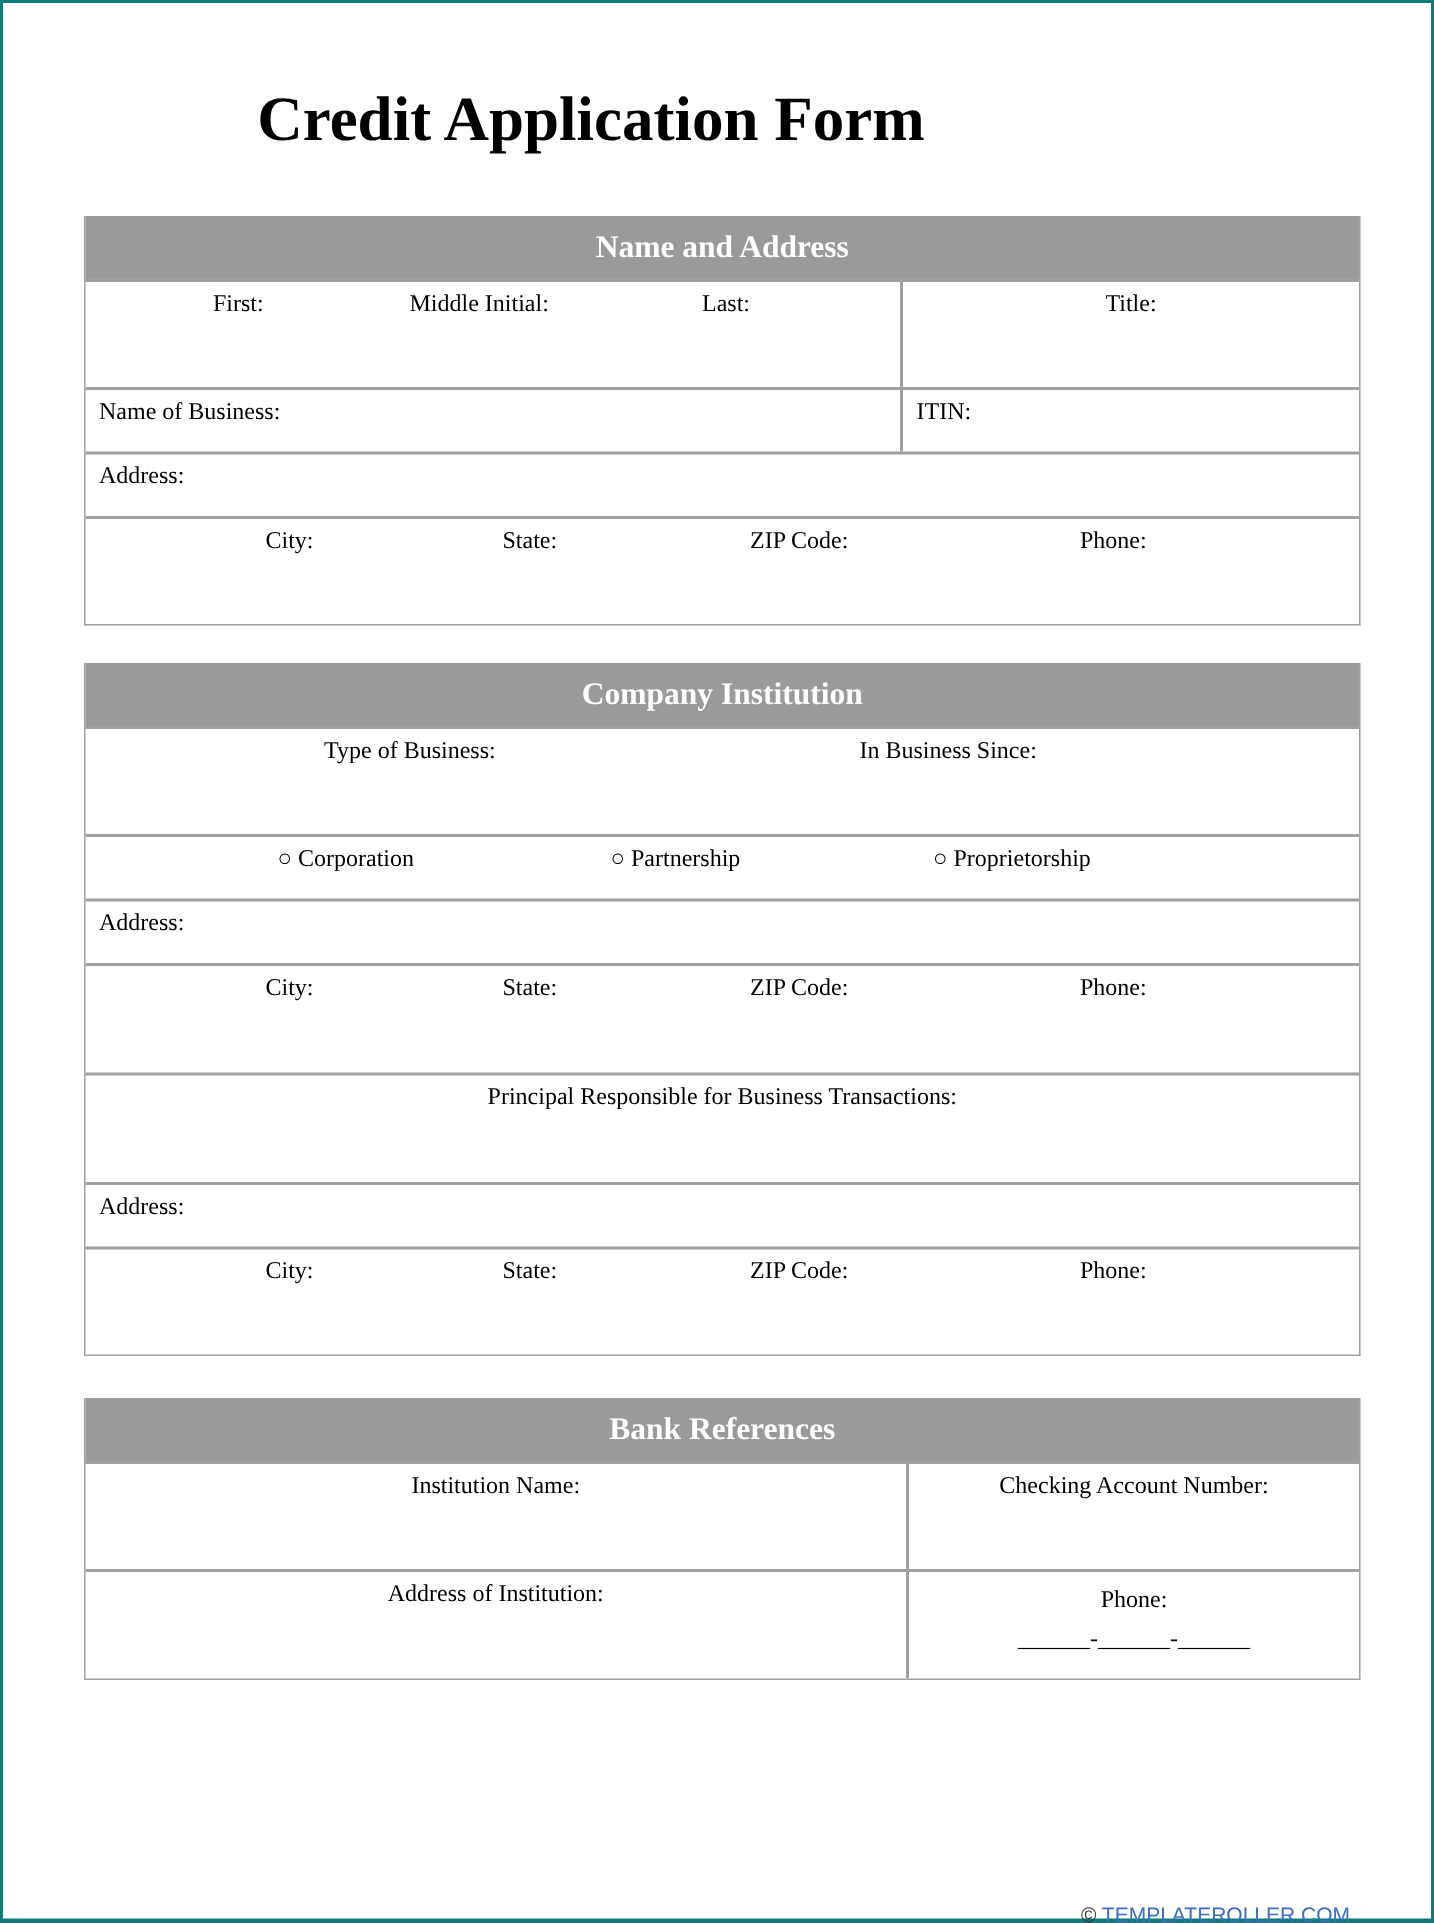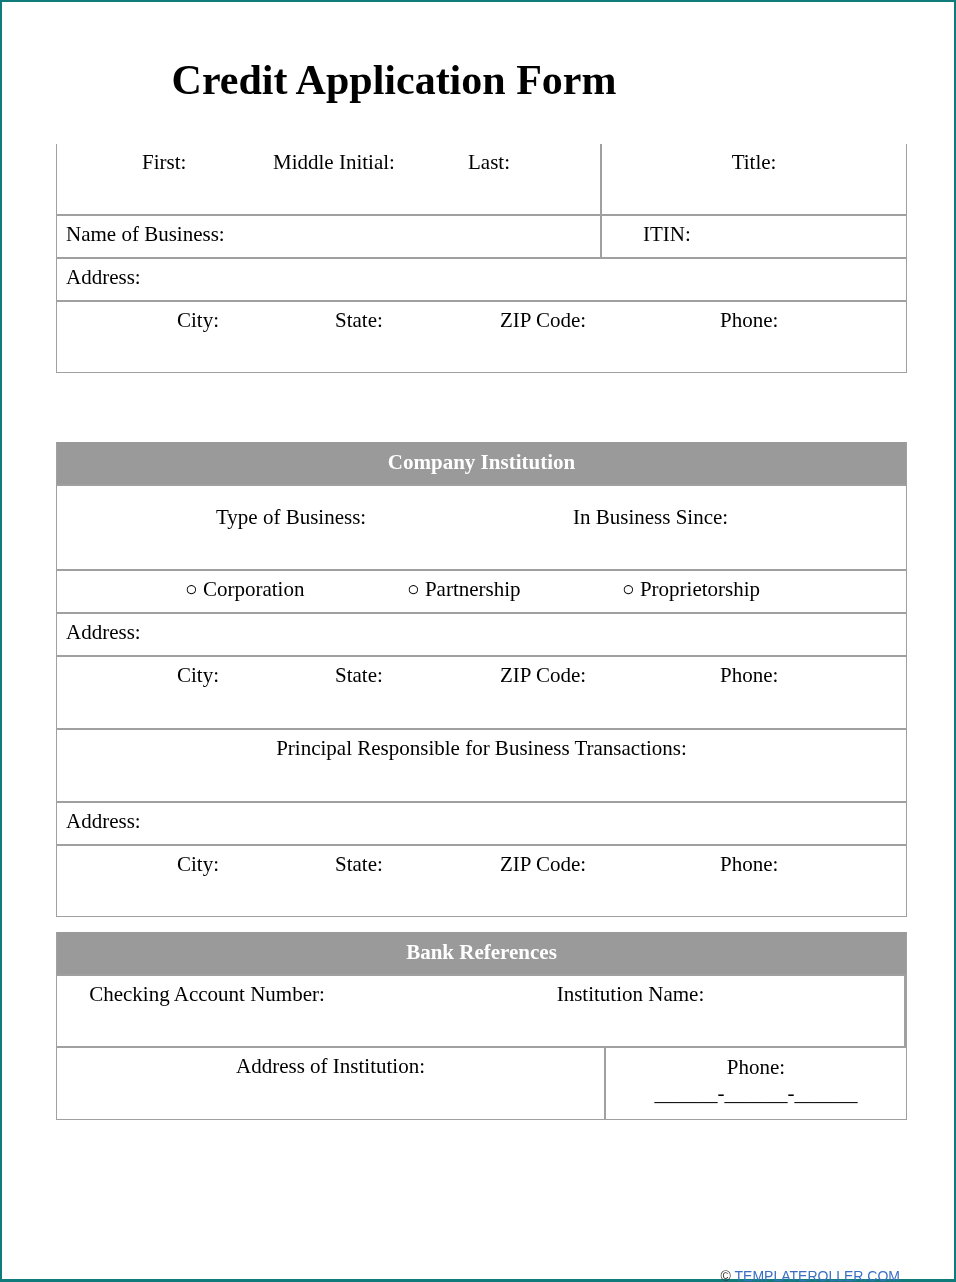--- a/index.html
+++ b/index.html
@@ -1,66 +1,67 @@
 <!DOCTYPE html>
 <html><head>
 <meta charset="utf-8">
 <style>
   html, body { margin:0; padding:0; }
   body { width:956px; height:1282px; position:relative; background:#fff; font-family:"Liberation Serif", serif; color:#000; overflow:hidden; }
   .frame { position:absolute; left:0; top:0; width:956px; height:1282px; box-sizing:border-box; border:2px solid #0f7b7b; border-left-width:2px; border-bottom-width:3px; }
   .title { position:absolute; top:56px; left:0; width:788px; text-align:center; font-weight:bold; font-size:42px; }
   .sec { position:absolute; left:56px; width:851px; box-sizing:border-box; border:1px solid #a0a0a0; border-top:none; }
   .hdr { height:42px; background:#9a9a9a; color:#fff; font-weight:bold; font-size:21px; text-align:center; line-height:40px; border-bottom:2px solid #a0a0a0; }
-  .row { display:flex; border-bottom:2px solid #a0a0a0; font-size:21px; }
+  .row { display:flex; border-bottom:2px solid #a0a0a0; font-size:16px; }
   .row:last-child { border-bottom:none; }
   .cell { box-sizing:border-box; padding-top:6px; }
   .cell.vr { border-right:2px solid #a0a0a0; }
   .left { text-align:left; padding-left:9px; }
   .center { text-align:center; }
   .abs { position:relative; }
   .abs span { position:absolute; top:6px; white-space:nowrap; }
   .footer { position:absolute; right:56px; bottom:-2px; font-family:"Liberation Sans", sans-serif; font-size:14px; color:#333; }
   .footer .lnk { color:#3a6fc4; }
 </style>
 </head>
 <body>
 
 <div class="frame"></div>
 <div class="title">Credit Application Form</div>
 
 <div class="sec" style="top:144px;">
+  <div class="hdr">Name and Address</div>
   <div class="row" style="height:70px;">
     <div class="cell vr abs" style="width:545px;">
       <span style="left:85px;">First:</span>
       <span style="left:216px;">Middle Initial:</span>
       <span style="left:411px;">Last:</span>
     </div>
     <div class="cell center" style="flex:1;"><span>Title:</span></div>
   </div>
   <div class="row" style="height:41px;">
     <div class="cell vr left" style="width:545px;"><span>Name of Business:</span></div>
-    <div class="cell left" style="flex:1;margin-left:32px;"><span>ITIN:</span></div>
+    <div class="cell left" style="flex:1;"><span>ITIN:</span></div>
   </div>
   <div class="row" style="height:41px;">
     <div class="cell left" style="flex:1;"><span>Address:</span></div>
   </div>
   <div class="row" style="height:70px;">
     <div class="cell abs" style="flex:1;">
       <span style="left:120px;">City:</span>
       <span style="left:278px;">State:</span>
       <span style="left:443px;">ZIP Code:</span>
       <span style="left:663px;">Phone:</span>
     </div>
   </div>
 </div>
 
 <div class="sec" style="top:442px;">
   <div class="hdr">Company Institution</div>
-  <div class="row" style="height:70px;margin-top:13px;">
+  <div class="row" style="height:70px;">
     <div class="cell abs" style="flex:1;">
       <span style="left:159px;">Type of Business:</span>
       <span style="left:516px;">In Business Since:</span>
     </div>
   </div>
   <div class="row" style="height:41px;">
     <div class="cell abs" style="flex:1;">
       <span style="left:128px;">○ Corporation</span>
       <span style="left:350px;">○ Partnership</span>
       <span style="left:565px;">○ Proprietorship</span>
@@ -89,22 +90,22 @@
       <span style="left:278px;">State:</span>
       <span style="left:443px;">ZIP Code:</span>
       <span style="left:663px;">Phone:</span>
     </div>
   </div>
 </div>
 
 <div class="sec" style="top:932px;">
   <div class="hdr">Bank References</div>
   <div class="row" style="height:70px;">
+    <div class="cell vr center" style="width:549px;"><span>Institution Name:</span></div>
     <div class="cell center" style="flex:1;"><span>Checking Account Number:</span></div>
-    <div class="cell vr center" style="width:549px;"><span>Institution Name:</span></div>
   </div>
   <div class="row" style="height:71px;">
     <div class="cell vr center" style="width:549px;"><span>Address of Institution:</span></div>
     <div class="cell center" style="flex:1; line-height:26px;">
       <div>Phone:</div>
       <div>______-______-______</div>
     </div>
   </div>
 </div>
 

